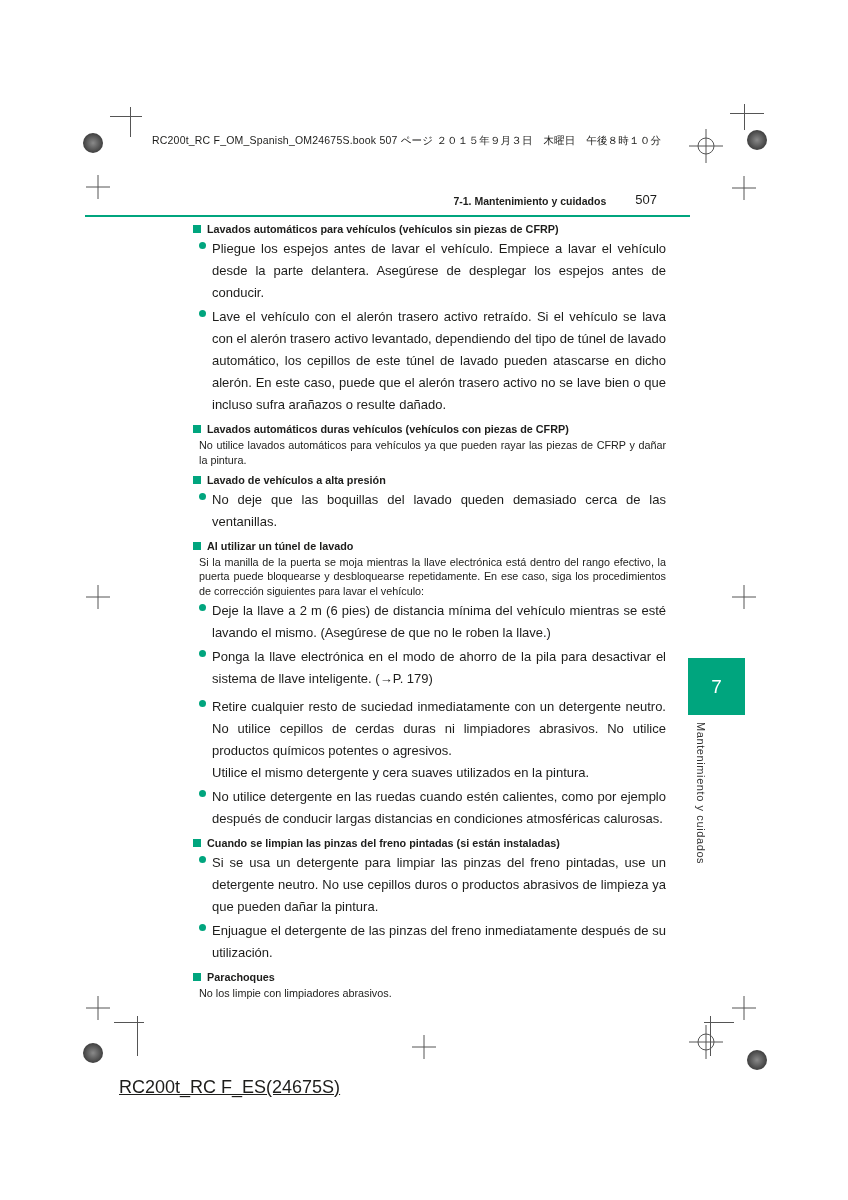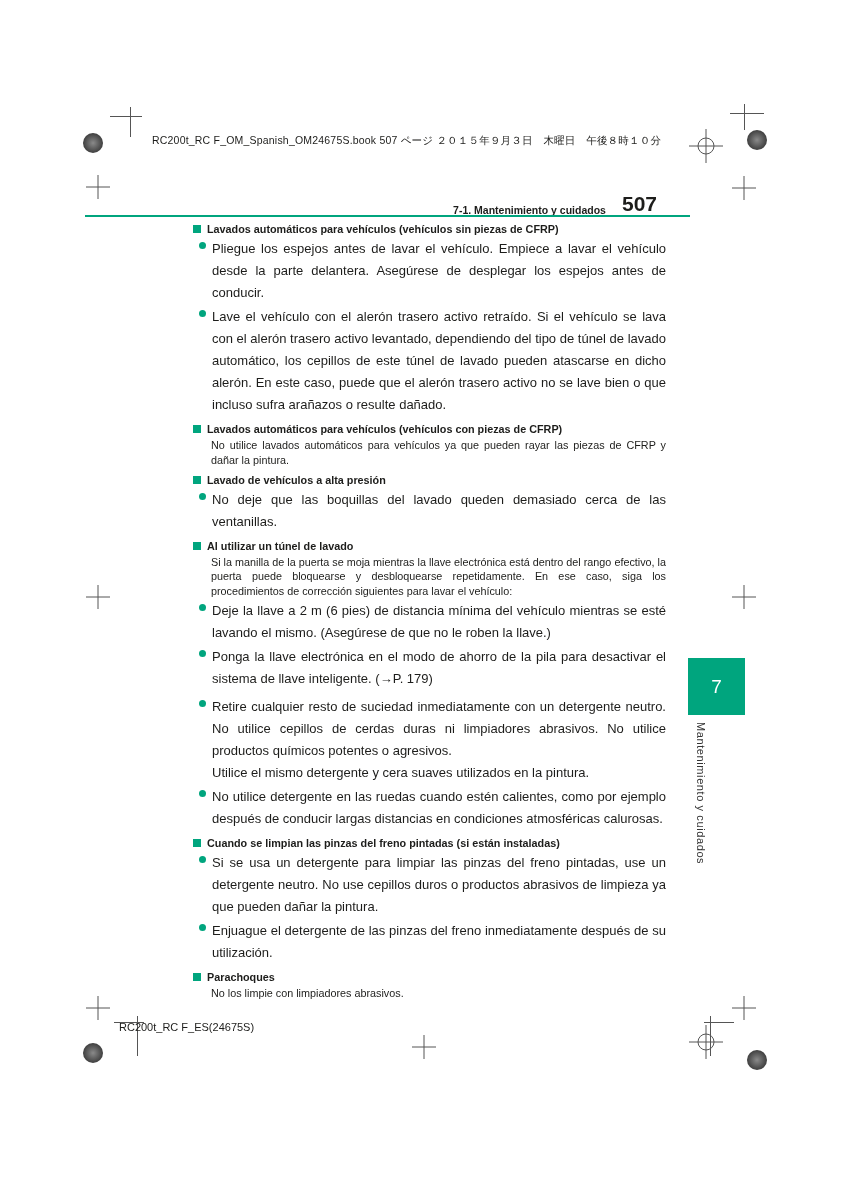--- a/index.html
+++ b/index.html
@@ -14,40 +14,40 @@
     background:radial-gradient(circle, #8a8a8a 0%, #3a3a3a 75%); }
   svg.cross, svg.regmark { position:absolute; }
   svg.cross line, svg.regmark line, svg.regmark circle { stroke:var(--mark); stroke-width:1; }
   svg.regmark circle { fill:none; }
 
   .file-header { position:absolute; left:152px; top:134px; font-size:10.5px;
     letter-spacing:0.2px; white-space:nowrap; }
 
   .page-header { position:absolute; top:192px; right:191px; display:flex; align-items:flex-end; }
   .chapter { font-size:10.5px; font-weight:bold; }
-  .pagenum { font-size:21px; font-weight:bold; margin-left:16px; }
+  .pagenum { font-size:13px; font-weight:normal; margin-left:29px; }
   .header-rule { position:absolute; left:85px; top:215px; width:605px; height:2px; background:var(--green); }
 
   .content { position:absolute; left:185px; top:222px; width:481px; }
   .content section { margin-top:6px; }
   .content section:first-child { margin-top:0; }
   .sec-title { display:flex; font-size:10.8px; font-weight:bold; line-height:14.2px;padding-left:8px; }
   .sq { width:8px; height:8px; background:var(--green); margin:3px 6px 0 0; flex:none; }
   .body { font-size:10.8px; line-height:14.2px; text-align:justify;
-    margin-left:26px; margin-top:2px; white-space:pre-line; }
+    margin-left:14px; margin-top:2px; white-space:pre-line; }
   .bullet { display:flex; margin-left:14px; margin-top:2px; }
   .dot { width:7px; height:7px; border-radius:50%; background:var(--green); margin:4px 6px 0 0; flex:none; }
   .bullet p { font-size:13px; line-height:22px; text-align:justify; white-space:pre-line; flex:1; }
 
   .tab { position:absolute; left:688px; top:658px; width:57px; height:57px; background:var(--green);
     color:#fff; display:flex; align-items:center; justify-content:center; font-size:19px; }
   .tab-label { position:absolute; left:695px; top:722px; writing-mode:vertical-rl;
     font-size:11px; color:#333; letter-spacing:0.6px; }
 
-  .footer-code { position:absolute; left:119px; top:1021px; font-size:11px; }
+  .footer-code { position:absolute; left:119px; top:1077px; font-size:18px;text-decoration:underline; }
 </style>
 </head>
 <body>
 
 <div class="dotmark" style="left:83px;top:133px"></div>
 <div class="dotmark" style="left:747px;top:130px"></div>
 <div class="dotmark" style="left:83px;top:1043px"></div>
 <div class="dotmark" style="left:747px;top:1050px"></div>
 
 <div class="mark-line" style="left:110px;top:116px;width:32px;height:1px"></div>
@@ -120,21 +120,21 @@
       </div>
     <div class="bullet">
         <span class="dot"></span>
         <p>Lave el vehículo con el alerón trasero activo retraído. Si el vehículo se lava con el alerón trasero activo levantado, dependiendo del tipo de túnel de lavado automático, los cepillos de este túnel de lavado pueden atascarse en dicho alerón. En este caso, puede que el alerón trasero activo no se lave bien o que incluso sufra arañazos o resulte dañado.</p>
       </div>
   </section>
 
   <section>
     <h3 class="sec-title">
         <span class="sq"></span>
-        <span>Lavados automáticos para vehículos (vehículos con piezas de CFRP)</span>
+        <span>Lavados automáticos duras vehículos (vehículos con piezas de CFRP)</span>
       </h3>
     <p class="body">No utilice lavados automáticos para vehículos ya que pueden rayar las piezas de CFRP y dañar la pintura.</p>
   </section>
 
   <section>
     <h3 class="sec-title">
         <span class="sq"></span>
         <span>Lavado de vehículos a alta presión</span>
       </h3>
     <div class="bullet">

